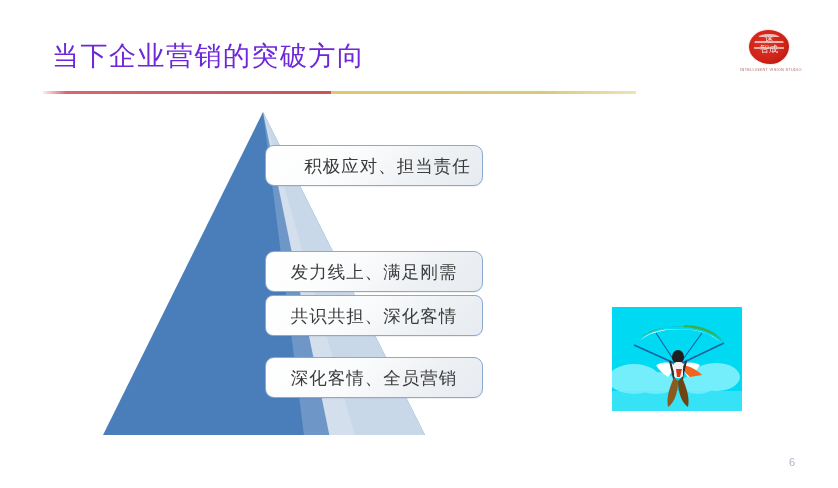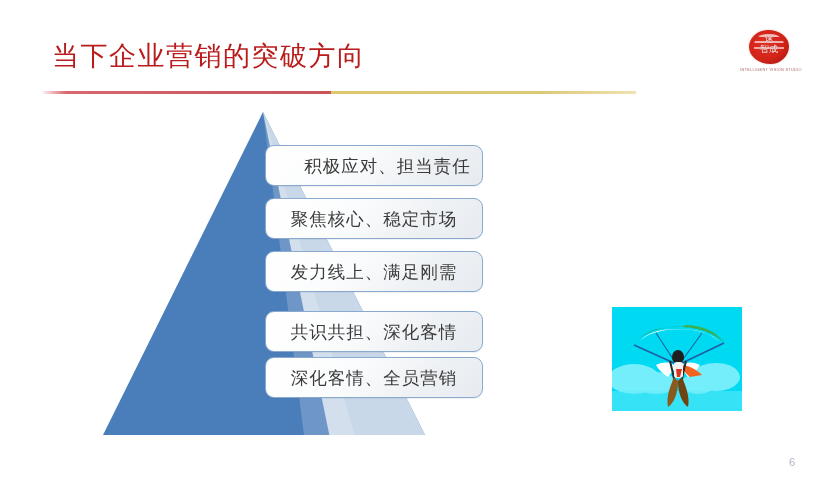--- a/index.html
+++ b/index.html
@@ -18,21 +18,21 @@
     overflow: hidden;
   }
 
   
   #slide-title {
     position: absolute;
     left: 52px;
     top: 38px;
     font-size: 27px;
     line-height: 36px;
-    color: #b91c1c;
+    color: #6d28d9;
     letter-spacing: 1.5px;
     font-weight: 400;
     white-space: nowrap;
   }
 
   
   .divider {
     position: absolute;
     top: 91px;
     height: 3px;
@@ -194,27 +194,24 @@
       <g clip-path="url(#tri-clip)">
         <polygon points="168,4 340,300 340,335 236,335" fill="#d4dfec" opacity="0.92"></polygon>
         <polygon points="168,4 262,335 210,335" fill="#ffffff" opacity="0.20"></polygon>
       </g>
     </svg>
   </div>
 
   <div class="level-box" style="top:145px;padding-left:27px;">
     <span class="level-label">积极应对、担当责任</span>
   </div>
-  <div class="level-box" style="top:198px;">
-    <span class="level-label">聚焦核心、稳定市场</span>
-  </div>
   <div class="level-box" style="top:251px;justify-content:center;">
     <span class="level-label">发力线上、满足刚需</span>
   </div>
-  <div class="level-box" style="top:311px;">
+  <div class="level-box" style="top:295px;border-radius:8px;">
     <span class="level-label">共识共担、深化客情</span>
   </div>
   <div class="level-box" style="top:357px;">
     <span class="level-label">深化客情、全员营销</span>
   </div>
 
   <div id="clipart">
     <svg width="130" height="104" viewBox="0 0 130 104">
       <rect x="0" y="0" width="130" height="104" fill="#00d9f2"></rect>
 

